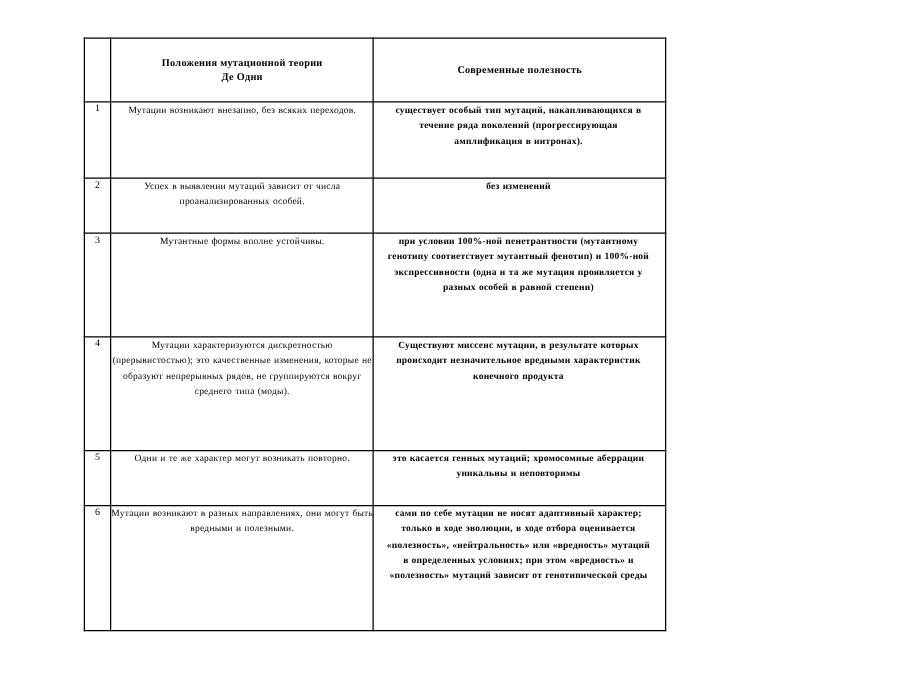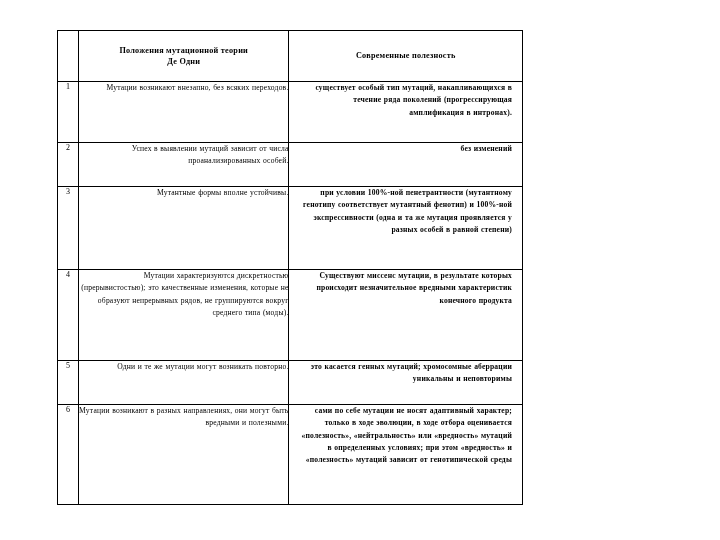--- a/index.html
+++ b/index.html
@@ -17,21 +17,21 @@
 
   .slide {
     position: relative;
     width: 720px;
     height: 540px;
     background: #ffffff;
   }
 
   .table-wrap {
     position: absolute;
-    left: 57px;
+    left: 67px;
     top: 30px;
     width: 466px;
     height: 467px;
   }
 
   table.mut-table {
     width: 466px;
     height: 467px;
     border-collapse: collapse;
     table-layout: fixed;
@@ -68,21 +68,21 @@
   .cell-num {
     text-align: center;
     font-size: 8px;
     padding-top: 7px;
     letter-spacing: 0.2px;
   }
   .cell-text {
     font-size: 7.6px;
     line-height: 1.62;
     padding: 7px 8px 6px 9px;
-    text-align: right;
+    text-align: center;
     letter-spacing: 0.18px;
     word-spacing: 0.4px;
   }
   .cell-text.right {
     padding-left: 8px;
     padding-right: 10px;
     font-weight: bold;
   }
 
   .r1 td { height: 60px; }
@@ -140,21 +140,21 @@
         </tr>
 
         <tr class="r4">
           <td class="cell-num">4</td>
           <td class="cell-text">Мутации характеризуются дискретностью (прерывистостью); это качественные изменения, которые не образуют непрерывных рядов, не группируются вокруг среднего типа (моды).</td>
           <td class="cell-text right">Существуют миссенс мутации, в результате которых происходит незначительное вредными характеристик конечного продукта</td>
         </tr>
 
         <tr class="r5">
           <td class="cell-num">5</td>
-          <td class="cell-text">Одни и те же мутации могут возникать повторно.</td>
+          <td class="cell-text">Одни и те же характер могут возникать повторно.</td>
           <td class="cell-text right">это касается генных мутаций; хромосомные аберрации уникальны и неповторимы</td>
         </tr>
 
         <tr class="r6">
           <td class="cell-num">6</td>
           <td class="cell-text">Мутации возникают в разных направлениях, они могут быть вредными и полезными.</td>
           <td class="cell-text right">сами по себе мутации не носят адаптивный характер; только в ходе эволюции, в ходе отбора оценивается «полезность», «нейтральность» или «вредность» мутаций в определенных условиях; при этом «вредность» и «полезность» мутаций зависит от генотипической среды</td>
         </tr>
 
       </tbody>

